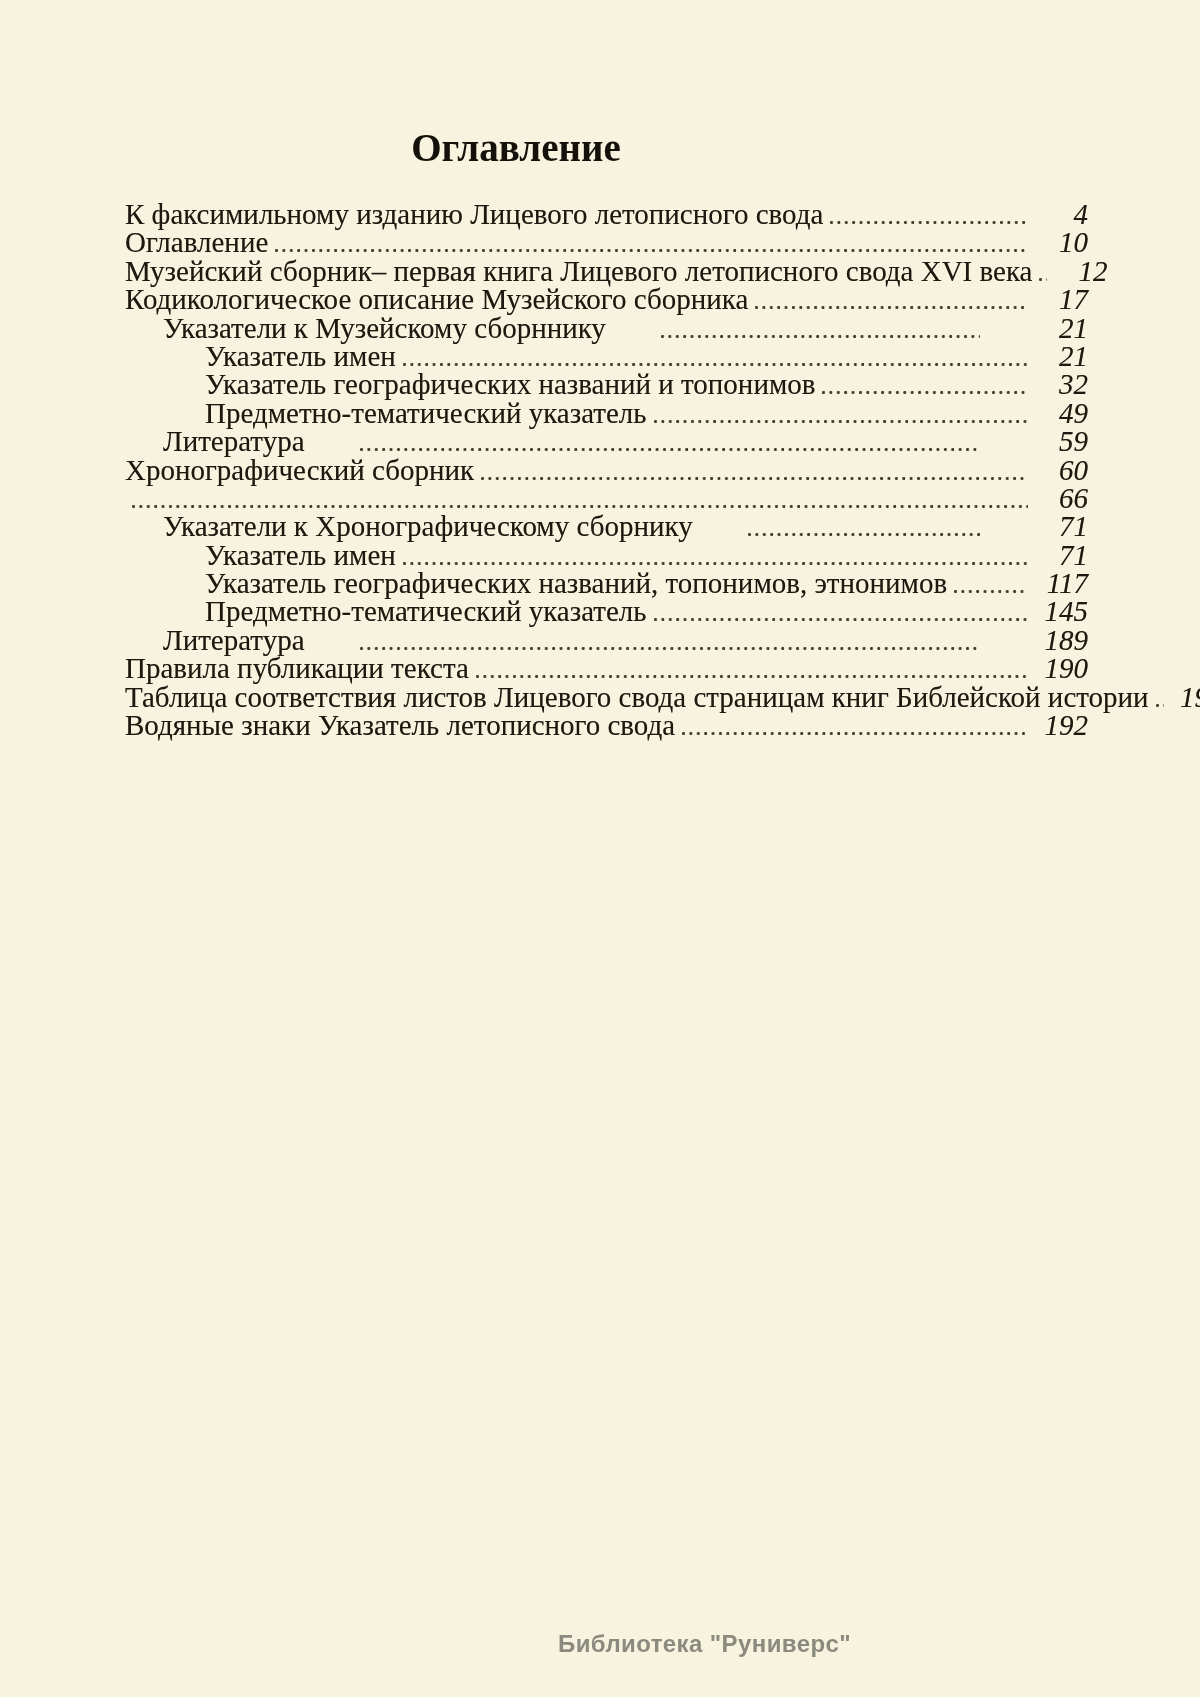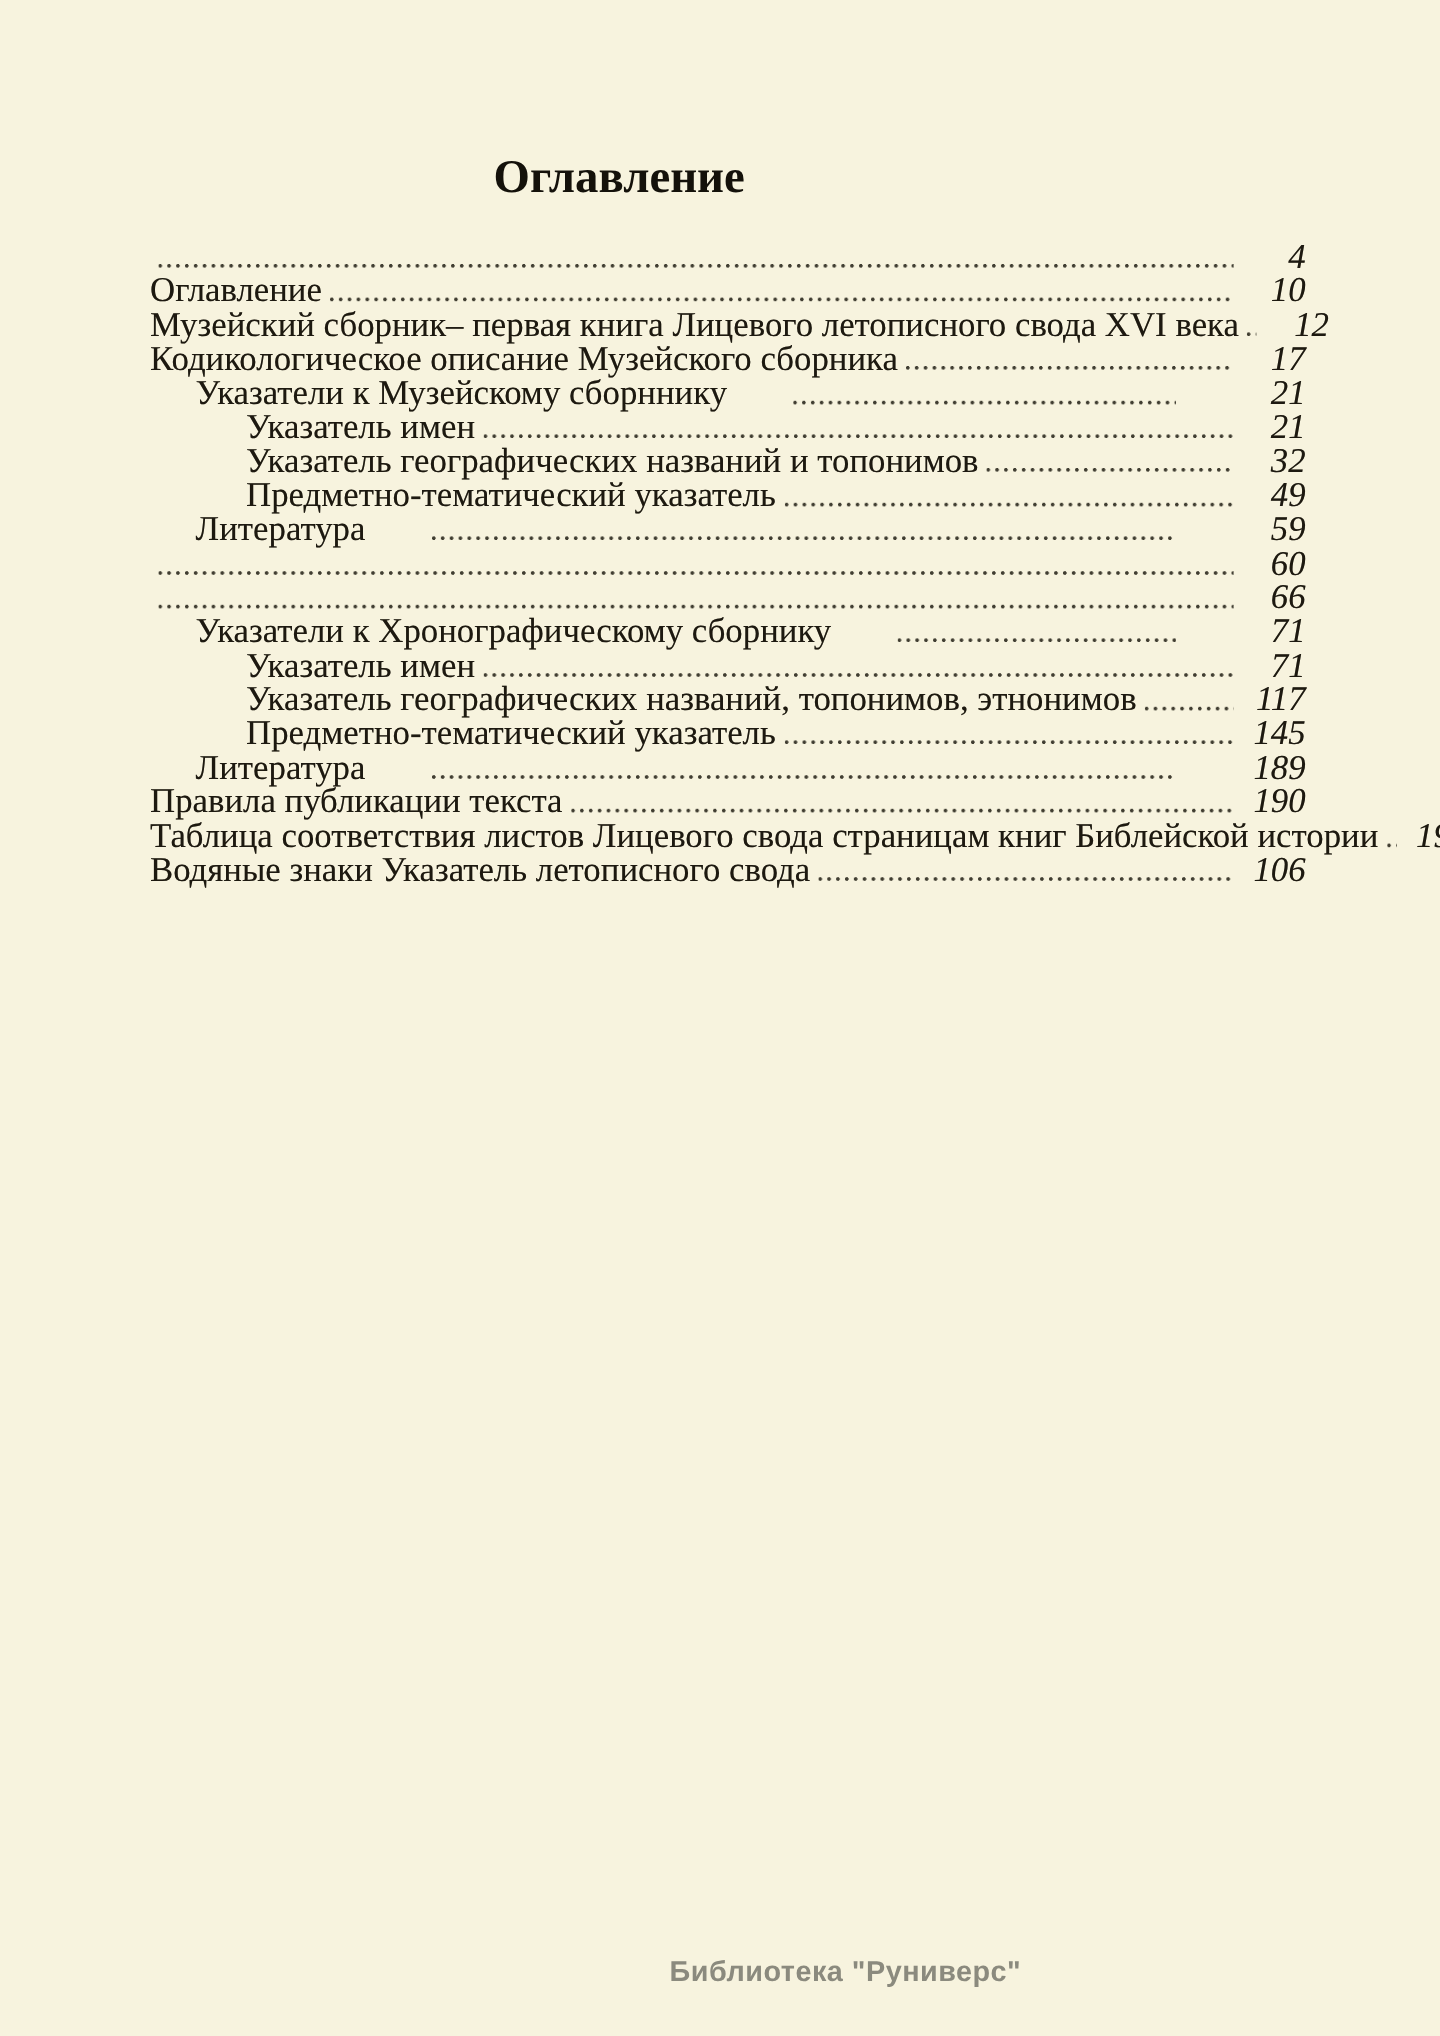--- a/index.html
+++ b/index.html
@@ -75,20 +75,21 @@
     color: #8b8a7e;
   }
 </style>
 </head>
 <body>
 
 <div class="page">
   <h1 class="title">Оглавление</h1>
   <div class="toc">
       <div class="toc-row indent-0">
+    <span class="label">К факсимильному изданию Лицевого летописного свода</span>
     <span class="dots"></span>
     <span class="num">4</span>
   </div>
       <div class="toc-row indent-0">
     <span class="label">Оглавление</span>
     <span class="dots"></span>
     <span class="num">10</span>
   </div>
       <div class="toc-row indent-0">
     <span class="label">Музейский сборник– первая книга Лицевого летописного свода XVI века</span>
@@ -119,20 +120,21 @@
     <span class="label">Предметно-тематический указатель</span>
     <span class="dots"></span>
     <span class="num">49</span>
   </div>
       <div class="toc-row indent-1">
     <span class="label">Литература</span>
     <span class="dots"></span>
     <span class="num">59</span>
   </div>
       <div class="toc-row indent-0">
+    <span class="label">Хронографический сборник</span>
     <span class="dots"></span>
     <span class="num">60</span>
   </div>
       <div class="toc-row indent-0">
     <span class="dots"></span>
     <span class="num">66</span>
   </div>
       <div class="toc-row indent-1">
     <span class="label">Указатели к Хронографическому сборнику</span>
     <span class="dots"></span>
@@ -164,17 +166,17 @@
     <span class="num">190</span>
   </div>
       <div class="toc-row indent-0">
     <span class="label">Таблица соответствия листов Лицевого свода страницам книг Библейской истории</span>
     <span class="dots"></span>
     <span class="num">191</span>
   </div>
       <div class="toc-row indent-0">
     <span class="label">Водяные знаки Указатель летописного свода</span>
     <span class="dots"></span>
-    <span class="num">106</span>
+    <span class="num">192</span>
   </div>
     </div>
   <div class="footer">Библиотека "Руниверс"</div>
 </div>
 
 </body></html>

